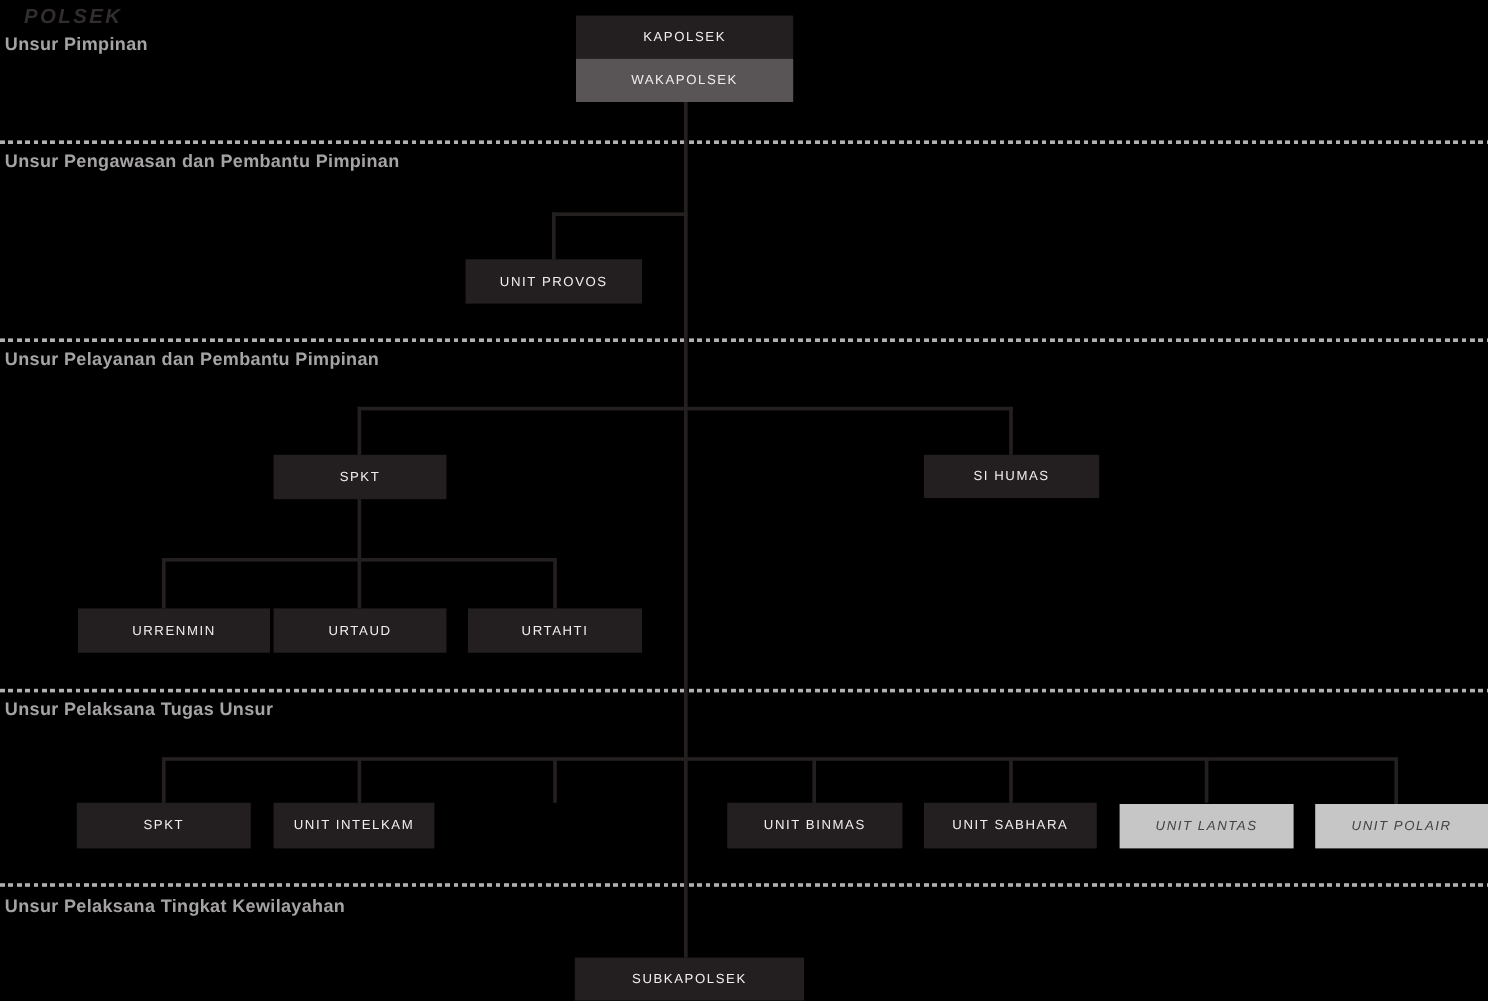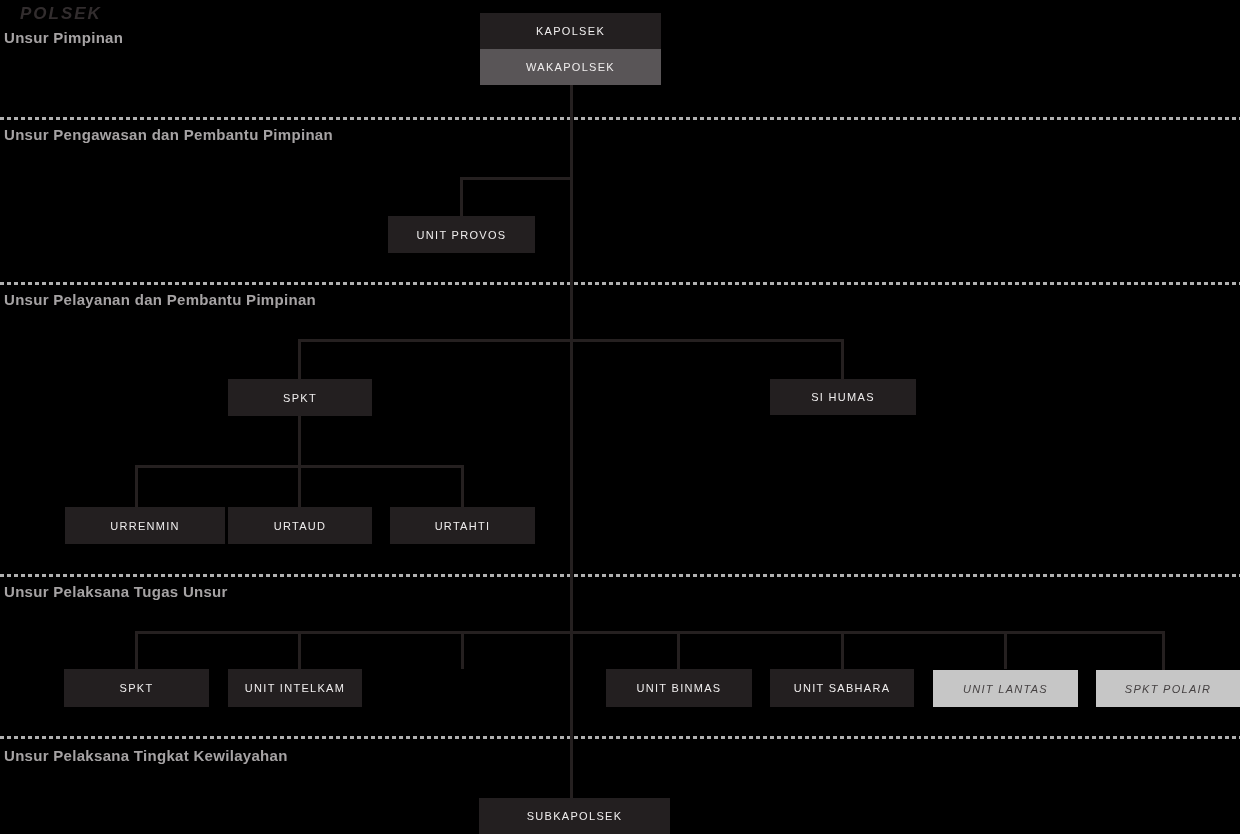--- a/index.html
+++ b/index.html
@@ -95,17 +95,17 @@
   <div class="node" style="left:770px;top:379px;width:146px;height:36px">SI HUMAS</div>
   <div class="node" style="left:65px;top:507px;width:160px;height:37px">URRENMIN</div>
   <div class="node" style="left:228px;top:507px;width:144px;height:37px">URTAUD</div>
   <div class="node" style="left:390px;top:507px;width:145px;height:37px">URTAHTI</div>
 
   <div class="node" style="left:64px;top:669px;width:145px;height:38px">SPKT</div>
   <div class="node" style="left:228px;top:669px;width:134px;height:38px">UNIT INTELKAM</div>
   <div class="node" style="left:606px;top:669px;width:146px;height:38px">UNIT BINMAS</div>
   <div class="node" style="left:770px;top:669px;width:144px;height:38px">UNIT SABHARA</div>
   <div class="node light" style="left:933px;top:670px;width:145px;height:37px">UNIT LANTAS</div>
-  <div class="node light" style="left:1096px;top:670px;width:144px;height:37px">SPKT POLAIR</div>
+  <div class="node light" style="left:1096px;top:670px;width:144px;height:37px">UNIT POLAIR</div>
 
   <div class="node" style="left:479px;top:798px;width:191px;height:36px">SUBKAPOLSEK</div>
 
 </div>
 
 </body></html>

